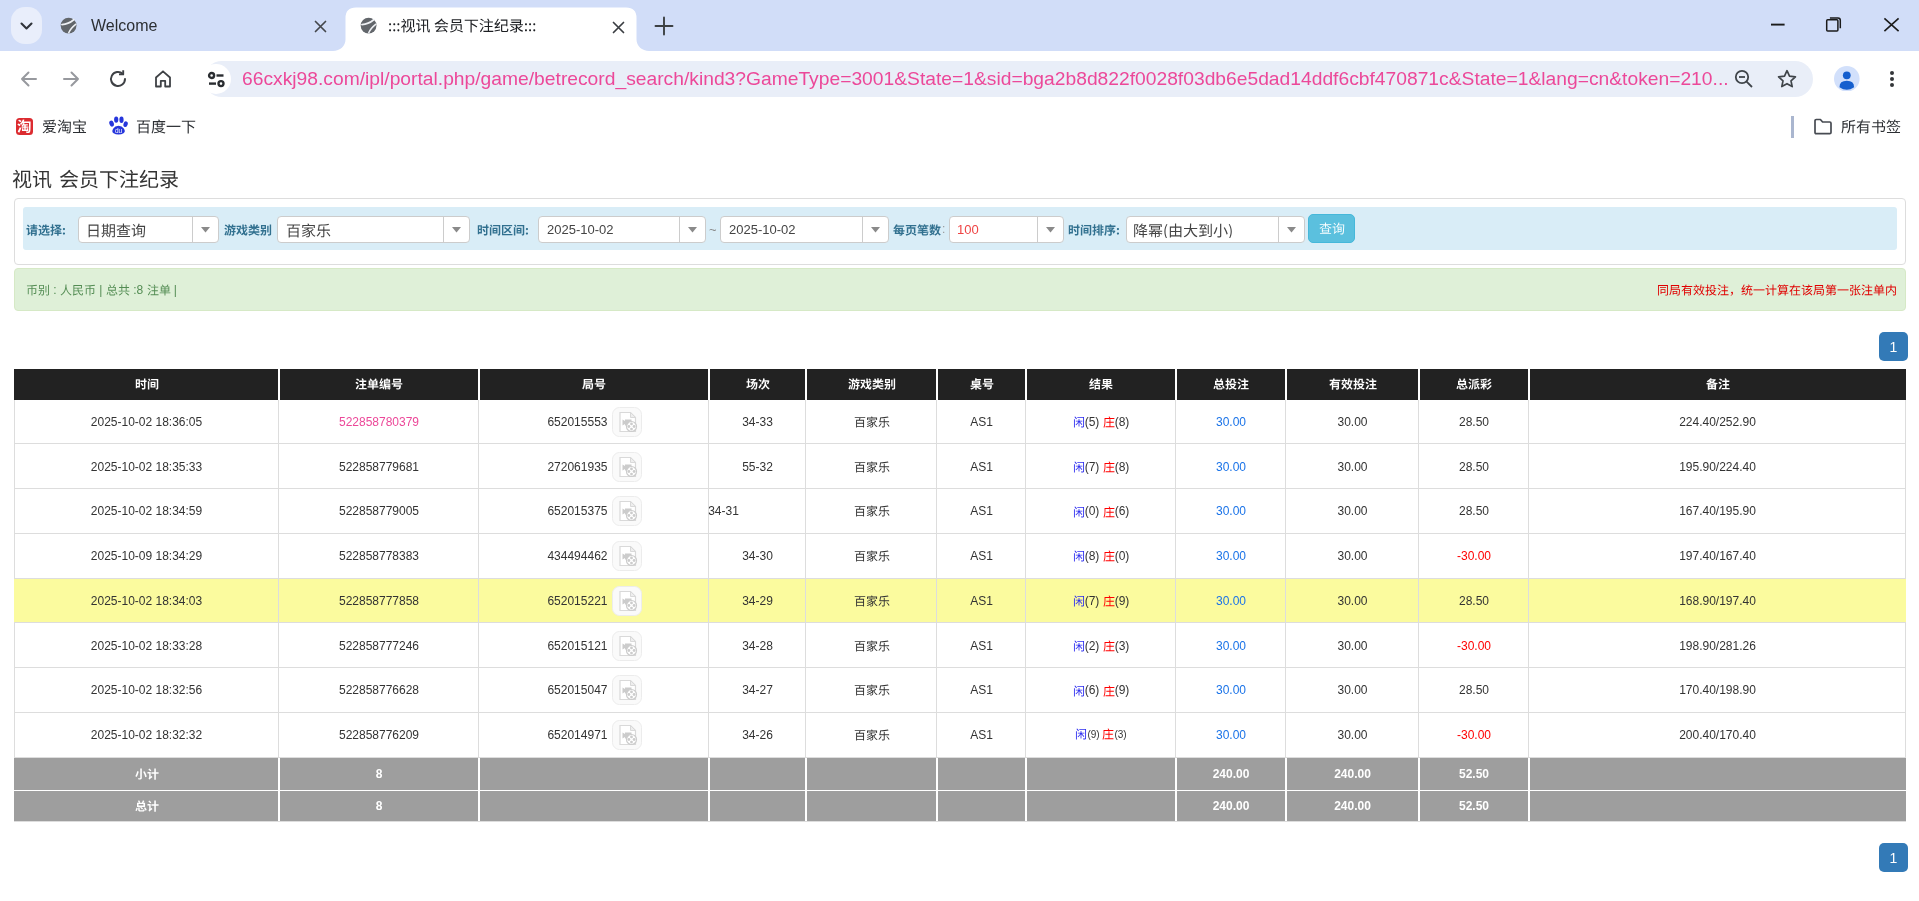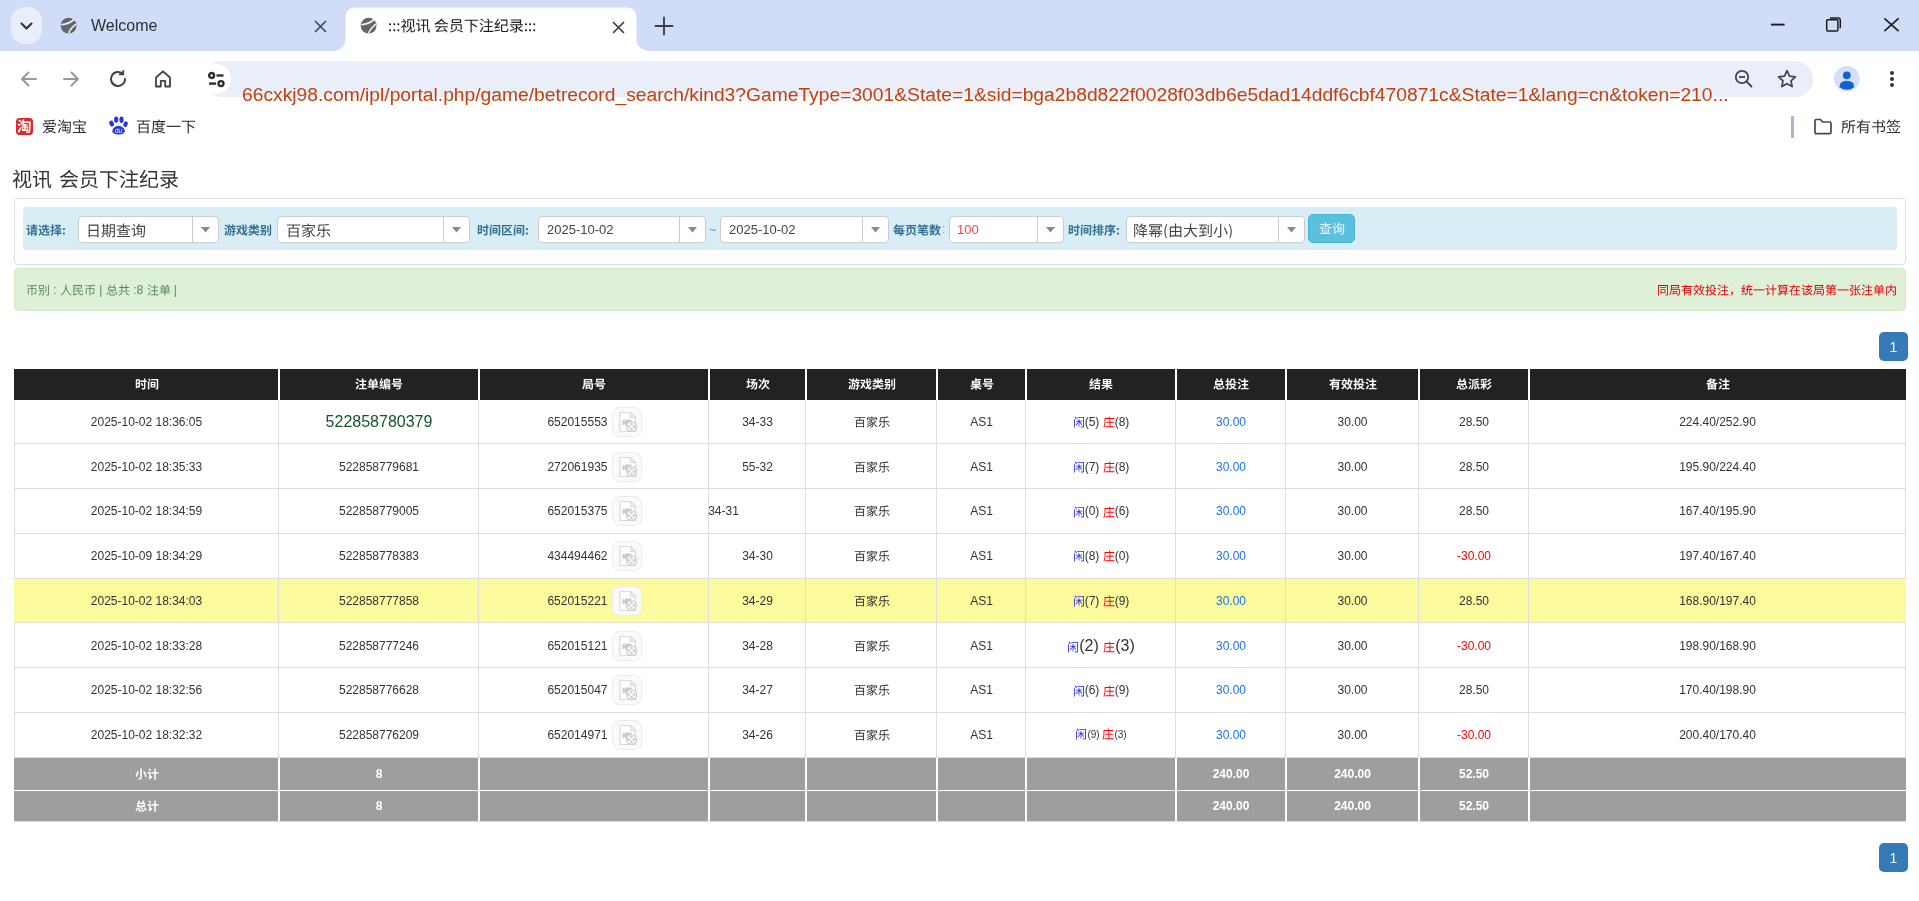--- a/index.html
+++ b/index.html
@@ -76,21 +76,21 @@
     <path d="M2 16.5 V7.5 L9 1.3 L16 7.5 V16.5 H11.2 V10.8 H6.8 V16.5 Z" stroke="#3e4145" stroke-width="1.8" stroke-linejoin="round"></path>
   </svg>
 <div class="a" style="left:204px;top:61px;width:1609px;height:36px;border-radius:18px;background:#e9eef8"></div>
 <div class="a" style="left:201px;top:64px;width:30px;height:30px;border-radius:50%;background:#fff"></div>
 <svg class="a" style="left:207px;top:70.5px" width="19" height="17" viewBox="0 0 19 17" fill="none" stroke="#2a2d31" stroke-width="2.4">
     <circle cx="4.6" cy="4.5" r="2.5"></circle>
     <path d="M9.5 4.5 H16.5"></path>
     <path d="M2 12.6 H9"></path>
     <circle cx="14" cy="12.6" r="2.5"></circle>
   </svg>
-<div class="a" style="left:242px;top:77px;height:32px;line-height:36px;font-size:19.25px;color:#c2410c;letter-spacing:0px;white-space:nowrap">66cxkj98.com/ipl/portal.php/game/betrecord_search/kind3?GameType=3001&amp;State=1&amp;sid=bga2b8d822f0028f03db6e5dad14ddf6cbf470871c&amp;State=1&amp;lang=cn&amp;token=210...</div>
+<div class="a" style="left:242px;top:61px;height:32px;line-height:36px;font-size:19.25px;color:#ec4899;letter-spacing:0px;white-space:nowrap">66cxkj98.com/ipl/portal.php/game/betrecord_search/kind3?GameType=3001&amp;State=1&amp;sid=bga2b8d822f0028f03db6e5dad14ddf6cbf470871c&amp;State=1&amp;lang=cn&amp;token=210...</div>
 <svg class="a" style="left:1734px;top:69px" width="20" height="20" viewBox="0 0 20 20" fill="none" stroke="#3f4449" stroke-width="1.8">
     <circle cx="8" cy="8" r="6.2"></circle>
     <path d="M12.6 12.6 L18 18"></path>
     <path d="M5 8 H11"></path>
   </svg>
 <svg class="a" style="left:1777px;top:69px" width="20" height="20" viewBox="0 0 20 20" fill="none">
     <path d="M10 1.7 L12.5 7.1 L18.4 7.8 L14 11.8 L15.2 17.6 L10 14.7 L4.8 17.6 L6 11.8 L1.6 7.8 L7.5 7.1 Z" stroke="#3f4449" stroke-width="1.7" stroke-linejoin="round"></path>
   </svg>
 <svg class="a" style="left:1834.4px;top:65.6px" width="25.6" height="25.6" viewBox="0 0 27 27">
     <circle cx="13.5" cy="13.5" r="13.5" fill="#d2e0fb"></circle>
@@ -416,21 +416,21 @@
 <div class="a" style="left:478px;top:399.5px;width:1px;height:358.0px;background:#ddd"></div>
 <div class="a" style="left:708px;top:399.5px;width:1px;height:358.0px;background:#ddd"></div>
 <div class="a" style="left:805px;top:399.5px;width:1px;height:358.0px;background:#ddd"></div>
 <div class="a" style="left:936px;top:399.5px;width:1px;height:358.0px;background:#ddd"></div>
 <div class="a" style="left:1025px;top:399.5px;width:1px;height:358.0px;background:#ddd"></div>
 <div class="a" style="left:1175px;top:399.5px;width:1px;height:358.0px;background:#ddd"></div>
 <div class="a" style="left:1285px;top:399.5px;width:1px;height:358.0px;background:#ddd"></div>
 <div class="a" style="left:1418px;top:399.5px;width:1px;height:358.0px;background:#ddd"></div>
 <div class="a" style="left:1528px;top:399.5px;width:1px;height:358.0px;background:#ddd"></div>
 <div class="a ct" style="left:14px;top:407.9px;width:265px;height:28px;font-size:12px;color:#333">2025-10-02 18:36:05</div>
-<div class="a ct" style="left:279px;top:407.9px;width:200px;height:28px;font-size:16px;color:#14532d">522858780379</div>
+<div class="a ct" style="left:279px;top:407.9px;width:200px;height:28px;font-size:12px;color:#ec4899">522858780379</div>
 <div class="a" style="right:1311.5px;top:407.9px;height:28px;line-height:28px;font-size:12px;color:#333">652015553</div>
 <svg class="a" style="left:611.5px;top:406.875px" width="30" height="30" viewBox="0 0 30 30">
     <rect x="0.5" y="0.5" width="29" height="29" rx="7" fill="#fafafa" stroke="#ececec"></rect>
     <path d="M8 5.5 H18.5 L23.5 10.5 V24.5 H8 Z" fill="#fff" stroke="#d9d9d9" stroke-width="1.2"></path>
     <path d="M18.5 5.5 L23.5 10.5 H18.5 Z" fill="#eee" stroke="#d9d9d9" stroke-width="1"></path>
     <path d="M10.5 12.5 L13 14 V12.5 H19.5 V18.5 H13 V17 L10.5 18.5 Z" fill="#ccc"></path>
     <circle cx="19.5" cy="19.5" r="5" fill="#fff" stroke="#ccc" stroke-width="1.2"></circle>
     <circle cx="19.5" cy="16.9" r="1.4" fill="#ccc"></circle>
     <circle cx="19.5" cy="22.1" r="1.4" fill="#ccc"></circle>
     <circle cx="16.9" cy="19.5" r="1.4" fill="#ccc"></circle>
@@ -598,29 +598,29 @@
   </svg>
 <div class="a ct" style="left:709px;top:631.6px;width:97px;height:28px;font-size:12px;color:#333">34-28</div>
 <div class="a cjkline" style="left:854.0px;top:639.6px">
     <svg width="36.0" height="12.0" viewBox="0 0 36.0 12.0" fill="#333">
       <path transform="translate(0.0,10.56) scale(0.012000,-0.012000)" d="M177 563V-81H253V-16H759V-81H837V563H497C510 608 524 662 536 713H937V786H64V713H449C442 663 431 607 420 563ZM253 241H759V54H253ZM253 310V493H759V310Z"></path>
       <path transform="translate(12.0,10.56) scale(0.012000,-0.012000)" d="M423 824C436 802 450 775 461 750H84V544H157V682H846V544H923V750H551C539 780 519 817 501 847ZM790 481C734 429 647 363 571 313C548 368 514 421 467 467C492 484 516 501 537 520H789V586H209V520H438C342 456 205 405 80 374C93 360 114 329 121 315C217 343 321 383 411 433C430 415 446 395 460 374C373 310 204 238 78 207C91 191 108 165 116 148C236 185 391 256 489 324C501 300 510 277 516 254C416 163 221 69 61 32C76 15 92 -13 100 -32C244 12 416 95 530 182C539 101 521 33 491 10C473 -7 454 -10 427 -10C406 -10 372 -9 336 -5C348 -26 355 -56 356 -76C388 -77 420 -78 441 -78C487 -78 513 -70 545 -43C601 -1 625 124 591 253L639 282C693 136 788 20 916 -38C927 -18 949 9 966 23C840 73 744 186 697 319C752 355 806 395 852 432Z"></path>
       <path transform="translate(24.0,10.56) scale(0.012000,-0.012000)" d="M236 278C187 189 109 94 38 32C56 20 86 -4 100 -17C169 52 253 158 309 254ZM692 247C765 167 851 55 891 -14L960 22C919 90 829 198 757 277ZM129 351C139 360 180 364 247 364H482V18C482 2 475 -3 458 -4C441 -4 382 -5 318 -3C329 -24 341 -57 345 -78C431 -78 482 -77 515 -64C547 -52 558 -30 558 18V364H924L925 440H558V641H482V440H201C219 515 237 609 245 698C462 703 716 723 875 763L832 829C679 789 398 770 171 764C169 648 143 519 135 486C126 450 117 427 104 422C112 403 125 367 129 351Z"></path>
     </svg>
   </div>
 <div class="a ct" style="left:937px;top:631.6px;width:89px;height:28px;font-size:12px;color:#333">AS1</div>
-<div class="a" style="left:1026px;top:631.6px;width:150px;height:28px;line-height:28px;font-size:16px;color:#333;text-align:center;white-space:nowrap"><svg width="12.0" height="12.0" viewBox="0 0 12.0 12.0" style="display:inline-block;vertical-align:-2.2px" fill="#2d2df0">
+<div class="a" style="left:1026px;top:631.6px;width:150px;height:28px;line-height:28px;font-size:12px;color:#333;text-align:center;white-space:nowrap"><svg width="12.0" height="12.0" viewBox="0 0 12.0 12.0" style="display:inline-block;vertical-align:-2.2px" fill="#2d2df0">
       <path transform="translate(0.0,10.56) scale(0.012000,-0.012000)" d="M81 611V-79H153V611ZM120 796C174 740 238 661 265 610L326 652C296 702 232 778 176 831ZM357 797V727H846V29C846 11 840 5 821 4C801 4 734 3 665 5C676 -15 688 -49 692 -70C782 -70 841 -69 874 -56C908 -44 919 -20 919 29V797ZM466 622V486H235V422H435C382 316 298 218 211 167C226 154 248 129 259 113C337 166 412 255 466 356V6H534V357C606 282 678 197 718 139L773 184C728 248 642 343 561 422H780V486H534V622Z"></path>
     </svg><span>(2)&nbsp;</span><svg width="12.0" height="12.0" viewBox="0 0 12.0 12.0" style="display:inline-block;vertical-align:-2.2px" fill="#f00">
       <path transform="translate(0.0,10.56) scale(0.012000,-0.012000)" d="M541 602V394H277V322H541V23H210V-49H954V23H617V322H903V394H617V602ZM470 826C492 789 515 739 527 705H129V443C129 298 121 92 39 -54C59 -60 92 -78 107 -89C191 64 203 288 203 443V635H948V705H548L605 723C594 756 566 808 543 847Z"></path>
     </svg><span>(3)</span></div>
 <div class="a ct" style="left:1176px;top:631.6px;width:110px;height:28px;font-size:12px;color:#1a73e8">30.00</div>
 <div class="a ct" style="left:1286px;top:631.6px;width:133px;height:28px;font-size:12px;color:#333">30.00</div>
 <div class="a ct" style="left:1419px;top:631.6px;width:110px;height:28px;font-size:12px;color:#f00">-30.00</div>
-<div class="a ct" style="left:1529px;top:631.6px;width:377px;height:28px;font-size:12px;color:#333">198.90/168.90</div>
+<div class="a ct" style="left:1529px;top:631.6px;width:377px;height:28px;font-size:12px;color:#333">198.90/281.26</div>
 <div class="a ct" style="left:14px;top:676.4px;width:265px;height:28px;font-size:12px;color:#333">2025-10-02 18:32:56</div>
 <div class="a ct" style="left:279px;top:676.4px;width:200px;height:28px;font-size:12px;color:#333">522858776628</div>
 <div class="a" style="right:1311.5px;top:676.4px;height:28px;line-height:28px;font-size:12px;color:#333">652015047</div>
 <svg class="a" style="left:611.5px;top:675.375px" width="30" height="30" viewBox="0 0 30 30">
     <rect x="0.5" y="0.5" width="29" height="29" rx="7" fill="#fafafa" stroke="#ececec"></rect>
     <path d="M8 5.5 H18.5 L23.5 10.5 V24.5 H8 Z" fill="#fff" stroke="#d9d9d9" stroke-width="1.2"></path>
     <path d="M18.5 5.5 L23.5 10.5 H18.5 Z" fill="#eee" stroke="#d9d9d9" stroke-width="1"></path>
     <path d="M10.5 12.5 L13 14 V12.5 H19.5 V18.5 H13 V17 L10.5 18.5 Z" fill="#ccc"></path>
     <circle cx="19.5" cy="19.5" r="5" fill="#fff" stroke="#ccc" stroke-width="1.2"></circle>
     <circle cx="19.5" cy="16.9" r="1.4" fill="#ccc"></circle>

